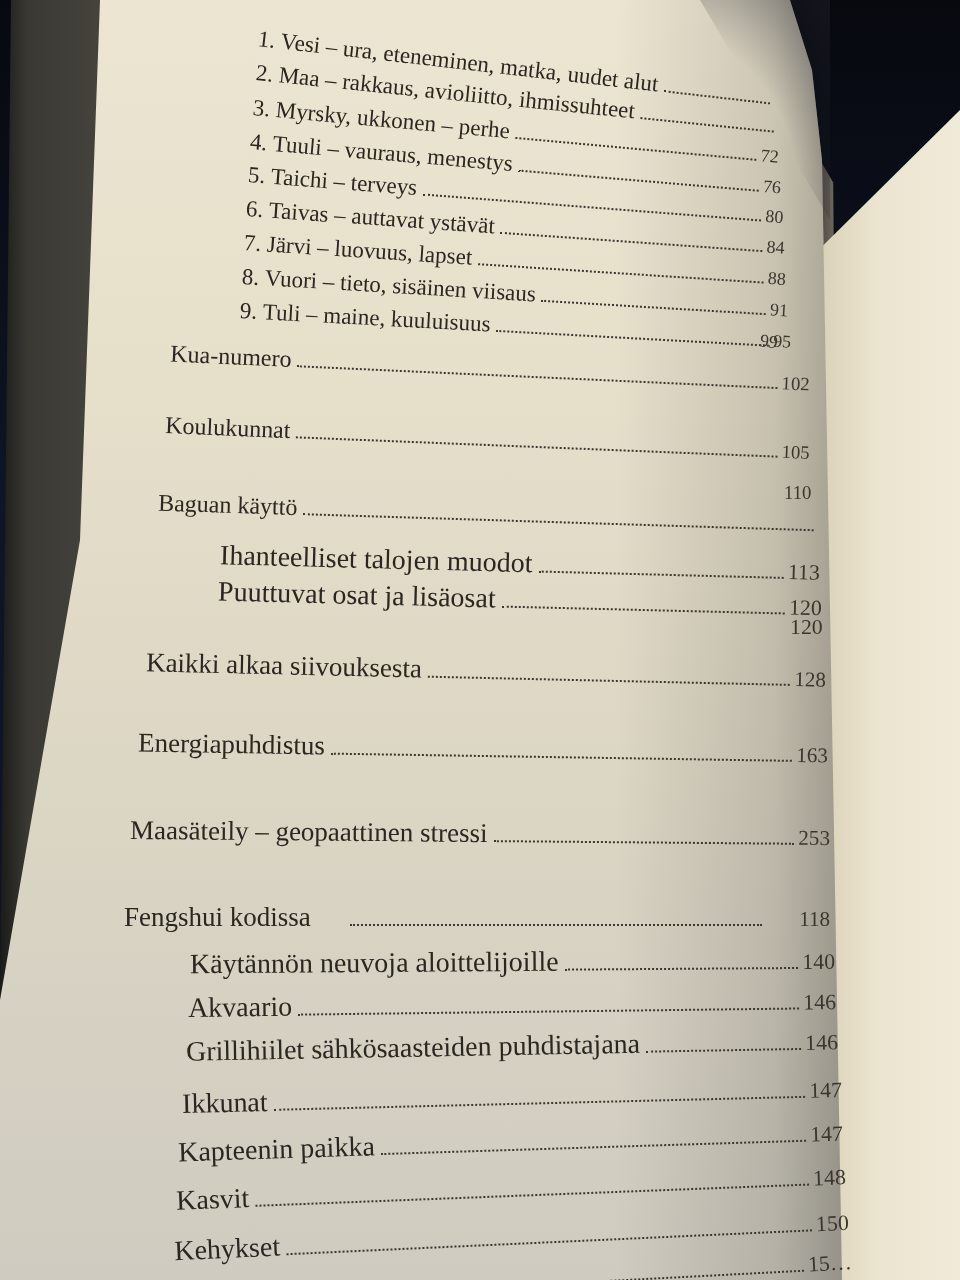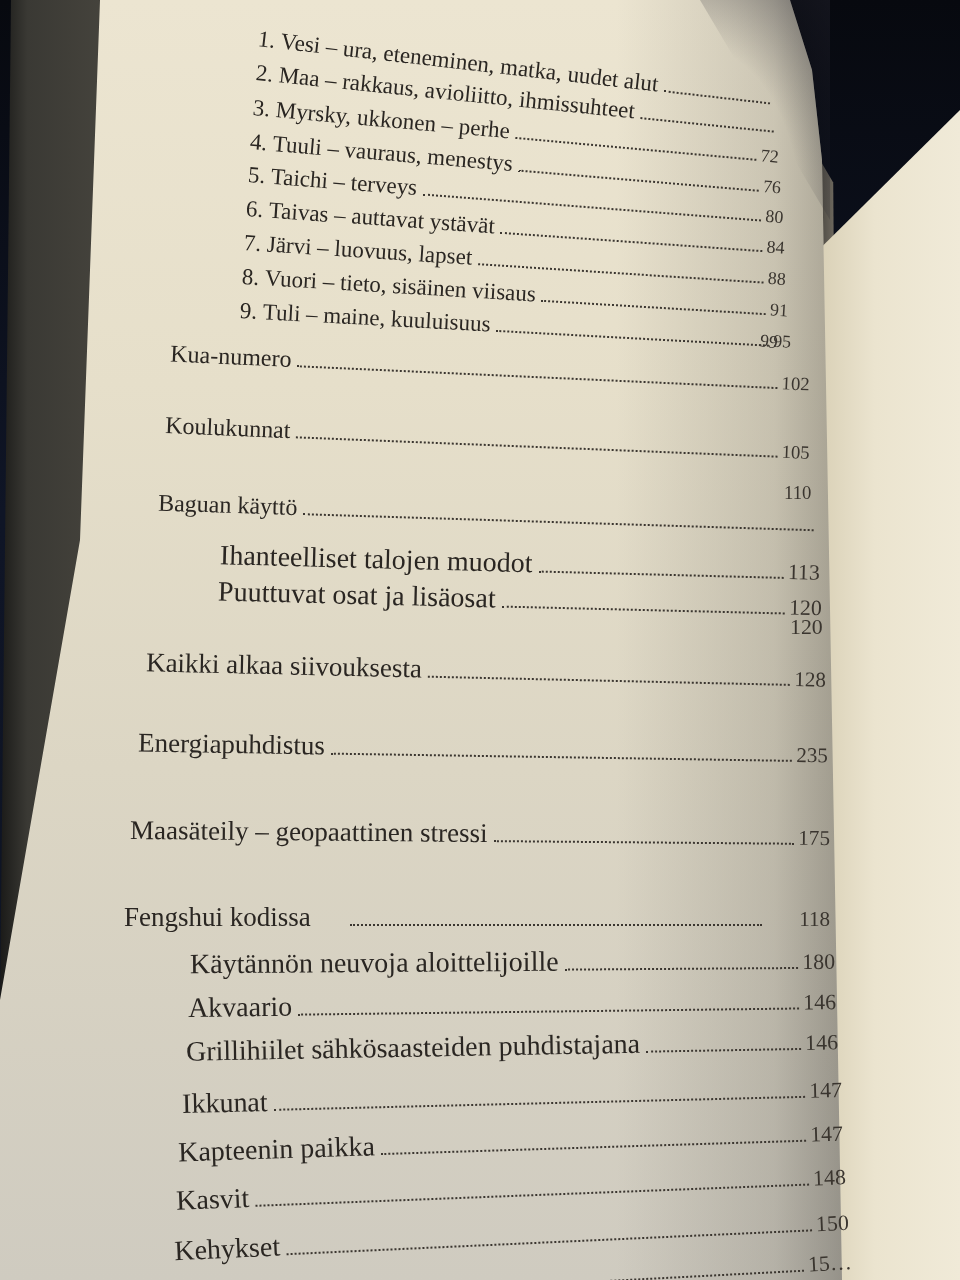--- a/index.html
+++ b/index.html
@@ -194,37 +194,37 @@
   </div>
 
   <div class="entry e-big" style="left:146px; top:655px; width:680px; transform:rotate(1.3deg);">
     <span class="label">Kaikki alkaa siivouksesta</span>
     <span class="dots"></span>
     <span class="pg">128</span>
   </div>
   <div class="entry e-big" style="left:138px; top:733px; width:690px; transform:rotate(0.9deg);">
     <span class="label">Energiapuhdistus</span>
     <span class="dots"></span>
-    <span class="pg">235</span>
+    <span class="pg">163</span>
   </div>
   <div class="entry e-big" style="left:130px; top:818px; width:700px; transform:rotate(0.5deg);">
     <span class="label">Maasäteily – geopaattinen stressi</span>
     <span class="dots"></span>
-    <span class="pg">175</span>
+    <span class="pg">253</span>
   </div>
 
   <div class="entry e-big" style="left:124px; top:902px; width:706px;gap:33px;">
     <span class="label">Fengshui kodissa</span>
     <span class="dots"></span>
     <span class="pg">118</span>
   </div>
   <div class="entry e-sub" style="left:190px; top:946px; width:645px; transform:rotate(-0.4deg);">
     <span class="label">Käytännön neuvoja aloittelijoille</span>
     <span class="dots"></span>
-    <span class="pg">180</span>
+    <span class="pg">140</span>
   </div>
   <div class="entry e-sub" style="left:188px; top:988px; width:648px; transform:rotate(-0.7deg);">
     <span class="label">Akvaario</span>
     <span class="dots"></span>
     <span class="pg">146</span>
   </div>
   <div class="entry e-sub" style="left:186px; top:1030px; width:652px; transform:rotate(-1.0deg);">
     <span class="label">Grillihiilet sähkösaasteiden puhdistajana</span>
     <span class="dots"></span>
     <span class="pg">146</span>

